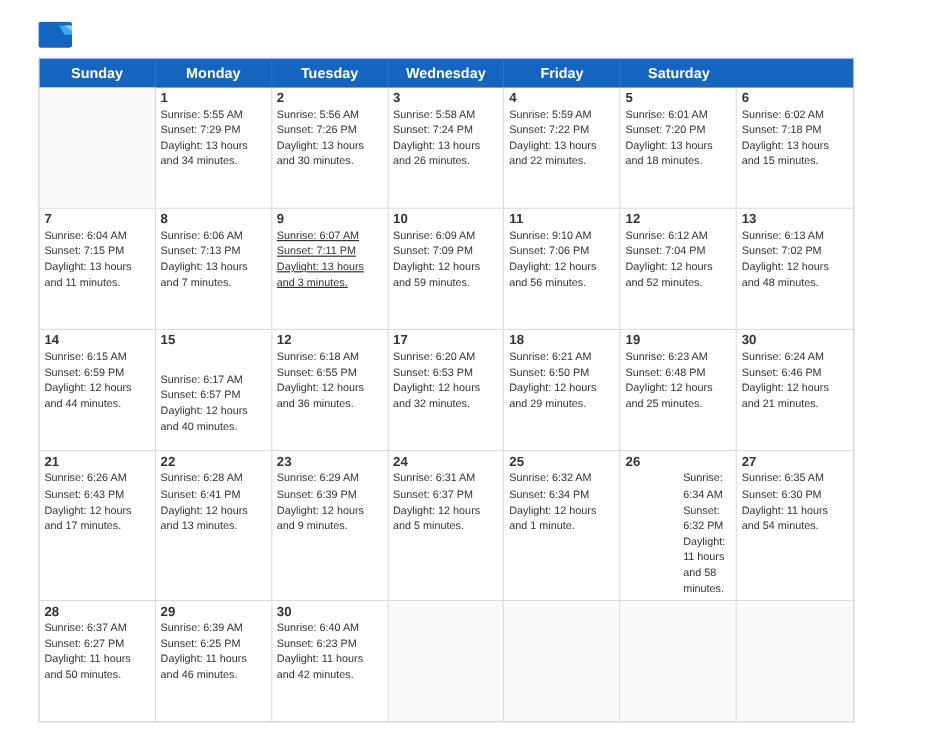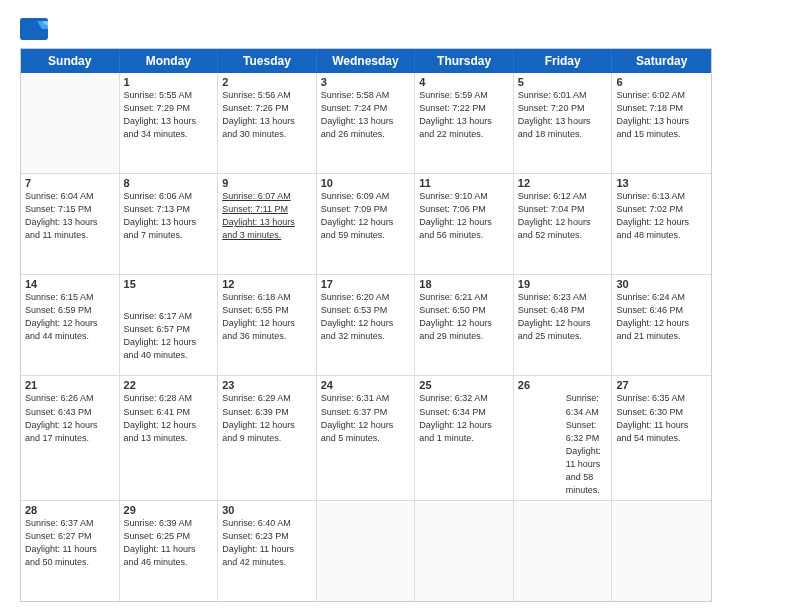--- a/index.html
+++ b/index.html
@@ -6,21 +6,21 @@
     body {
       width: 792px;
       height: 612px;
       font-family: Arial, sans-serif;
       background: #fff;
       overflow: hidden;
     }
     .page {
       width: 732px;
       height: 612px;
-      padding: 18px 20px 10px 20px;
+      padding: 18px 20px 10px 32px;
       display: flex;
       flex-direction: column;
     }
     .header {
       display: flex;
       align-items: flex-start;
       justify-content: space-between;
       margin-bottom: 8px;
     }
     .logo {
@@ -129,21 +129,20 @@
       <div class="subtitle"></div>
     </div>
   </div>
 
   <div class="calendar">
     <div class="cal-header-row">
     <div class="cal-header-cell">Sunday</div>
         <div class="cal-header-cell">Monday</div>
         <div class="cal-header-cell">Tuesday</div>
         <div class="cal-header-cell">Wednesday</div>
-        <div class="cal-header-cell">Thursday</div>
         <div class="cal-header-cell">Friday</div>
         <div class="cal-header-cell">Saturday</div>
       </div>
     <div class="cal-body">
     <div class="cal-week">
           <div class="cal-cell empty"></div>
           <div class="cal-cell">
             <div class="day-num">1</div>
             <div class="day-info" style="white-space: pre-line;">Sunrise: 5:55 AM
 Sunset: 7:29 PM

